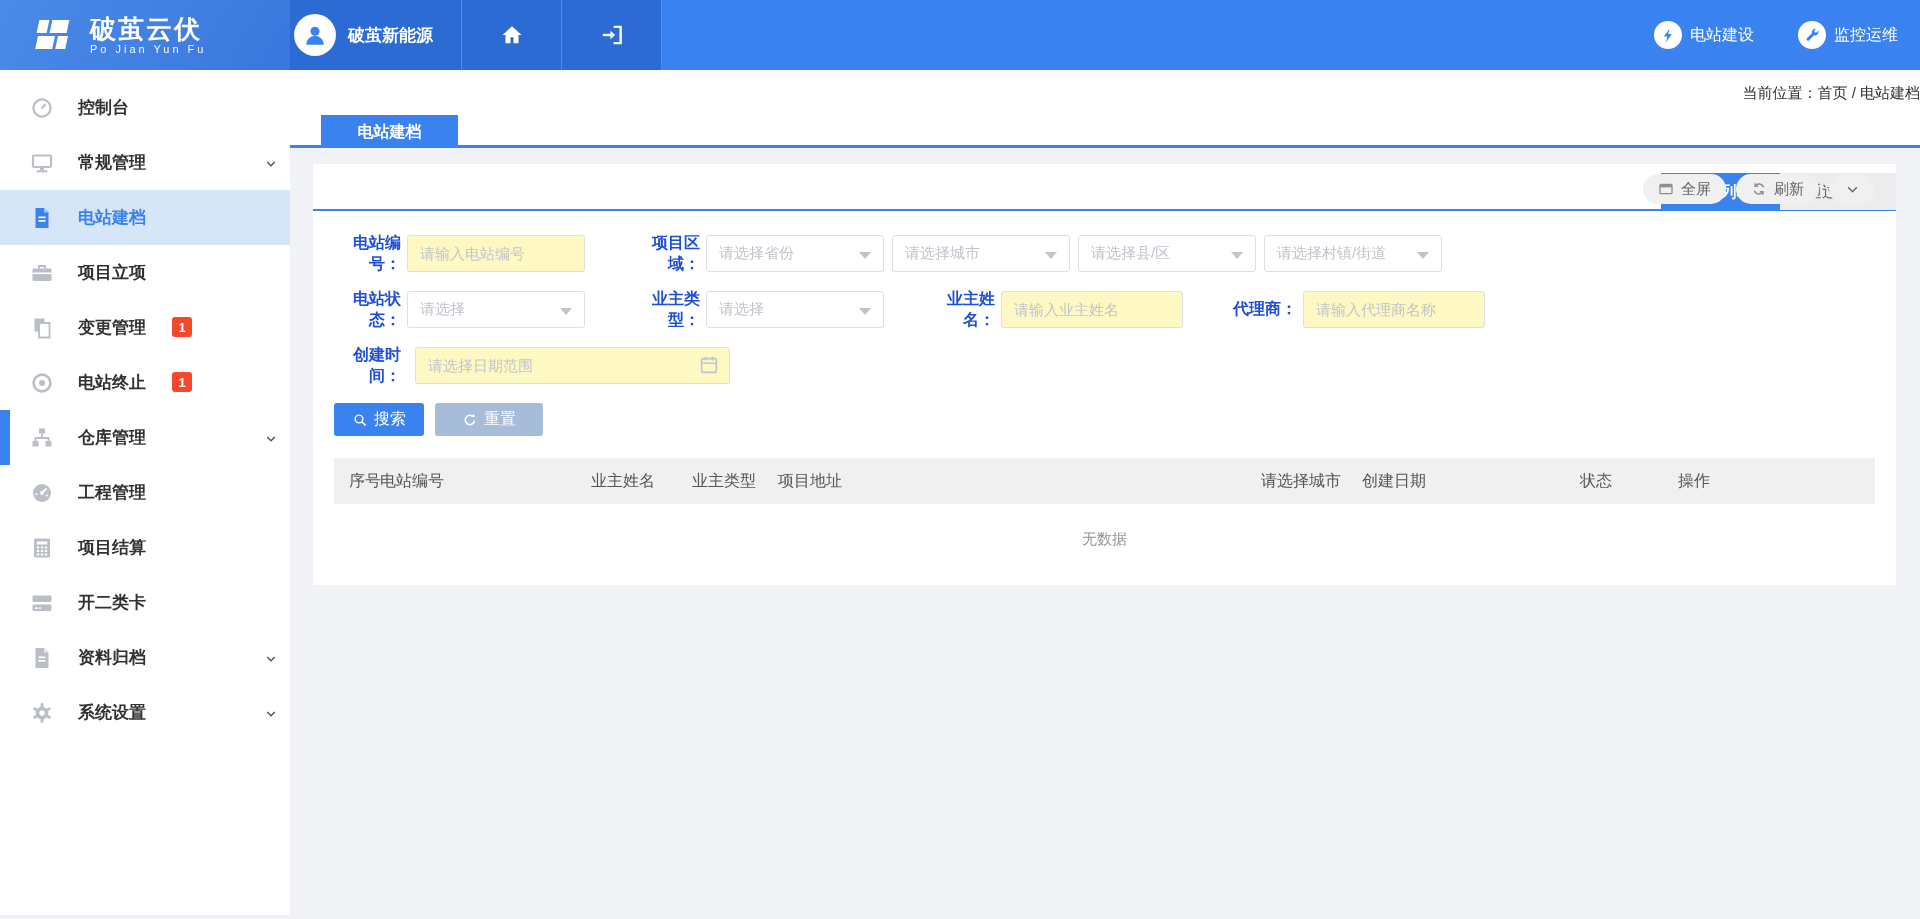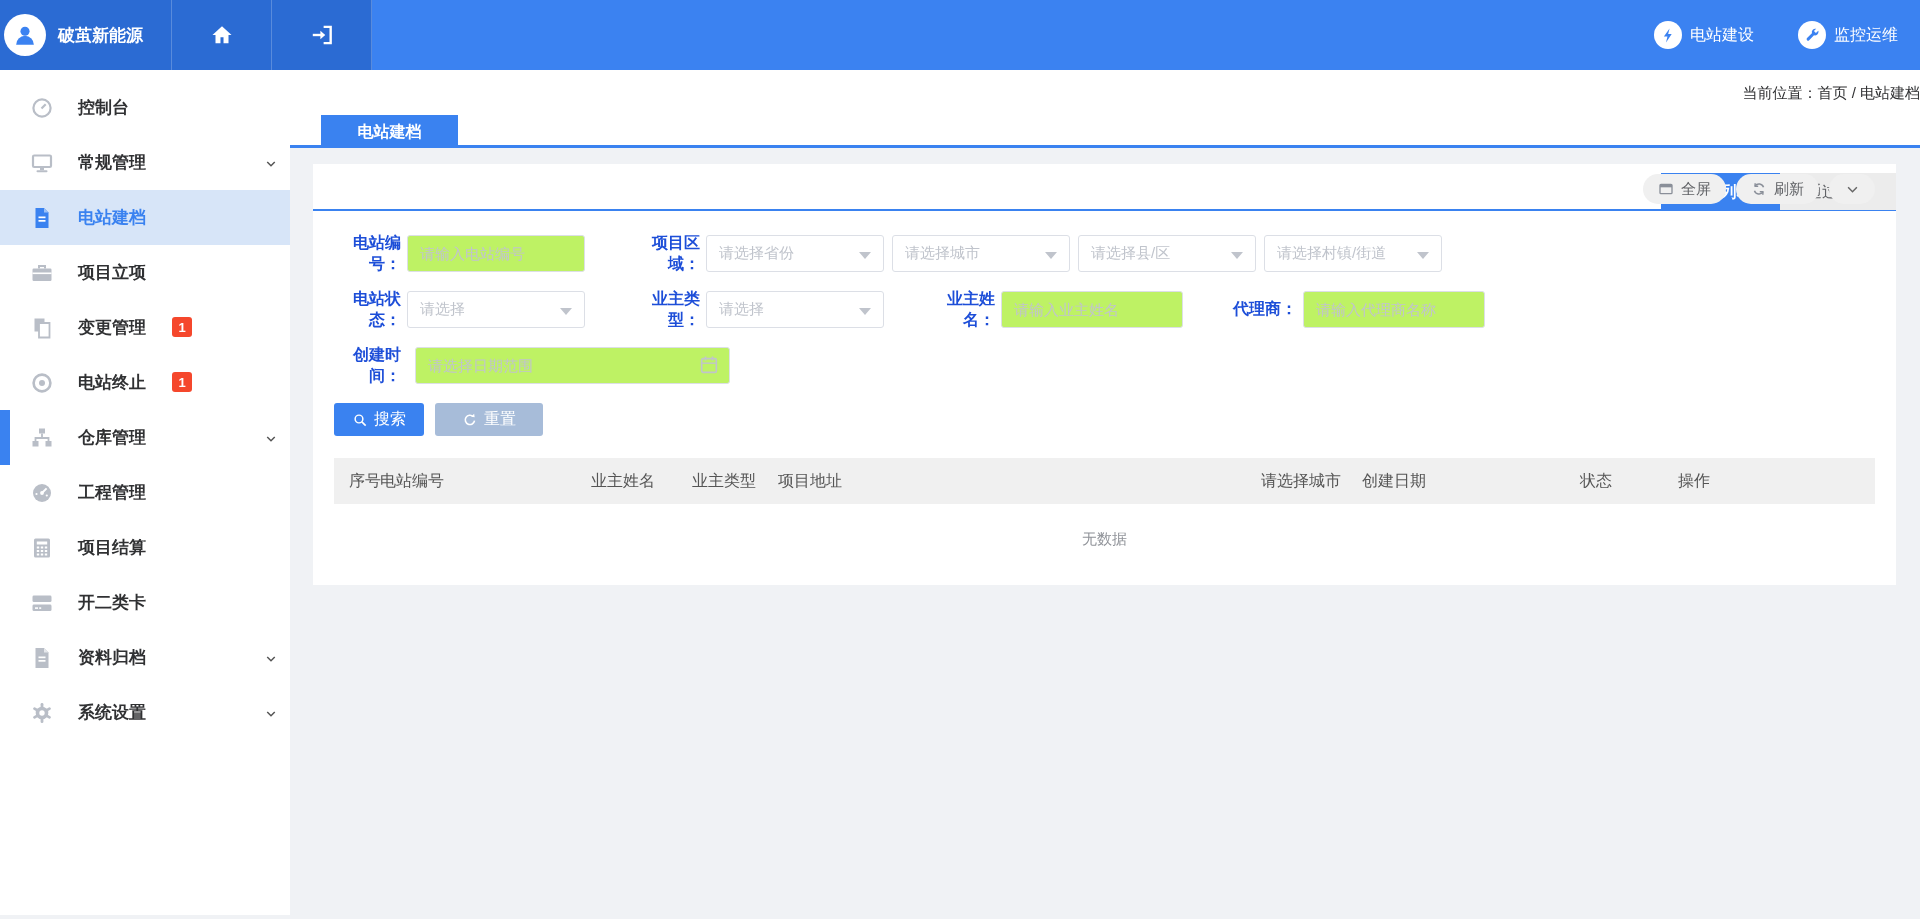--- a/index.html
+++ b/index.html
@@ -58,21 +58,21 @@
   .ptab.on { width:119px; background:#3a82f0; color:#fff; font-weight:bold; }
   .ptab.off { width:116px; background:#ececec; color:#606266; }
   .toolbar { position:absolute; top:10px; right:21px; display:flex; gap:10px; }
   .pill { height:30px; border-radius:15px; background:#f0f0f0; color:#606266;
     padding:0 15px; display:flex; align-items:center; gap:7px; font-size:15px; cursor:pointer; }
   .pill.small { width:46px; padding:0; justify-content:center; }
 
   .filters { padding:24px 21px 0; }
   .frow { display:flex; align-items:center; height:37px; margin-bottom:19px; }
   .flab { font-size:16px; color:#1d4ed8; font-weight:bold; text-align:right; padding-right:6px; flex:none; }
-  .fin { height:37px; border:1px solid #dcdfe6; border-radius:3px; background:#bef264;
+  .fin { height:37px; border:1px solid #dcdfe6; border-radius:3px; background:#fef9c3;
     font-size:15px; color:#606266; padding:0 12px; outline:none; flex:none;
     font-family:"Liberation Sans","DejaVu Sans",sans-serif; }
   .fin::placeholder { color:#c0c4cc; }
   .fsel { height:37px; border:1px solid #dcdfe6; border-radius:3px; background:#fff;
     display:flex; align-items:center; padding:0 12px; position:relative; flex:none; cursor:pointer; }
   .fsel .ph { color:#c0c4cc; font-size:15px; }
   .caret { position:absolute; right:12px; top:16px; width:0; height:0;
     border-left:6px solid transparent; border-right:6px solid transparent;
     border-top:7px solid #c0c4cc; }
   .dateband { position:relative; flex:none; }
@@ -87,20 +87,34 @@
 
   .thead { margin:22px 21px 0; height:46px; background:#f0f0f0; position:relative;
     font-size:16px; color:#555; }
   .thead span { position:absolute; line-height:46px; white-space:nowrap; }
   .empty { text-align:center; color:#909399; margin-top:26px; font-size:15px; }
 </style>
 </head>
 <body>
 
 <div class="topbar">
+  <div class="logo-sec">
+    <svg width="48" height="36" viewBox="0 0 48 36">
+      <g fill="#fff" transform="skewX(-12) translate(6 0)">
+        <rect x="6" y="3" width="10" height="13"></rect>
+          <rect x="19" y="3" width="17" height="13"></rect>
+        <rect x="8" y="19" width="17" height="13"></rect>
+          <rect x="28" y="19" width="10" height="13"></rect>
+      </g>
+    </svg>
+    <div class="logo-text">
+      <div class="logo-cn">破茧云伏</div>
+      <div class="logo-en">Po Jian Yun Fu</div>
+    </div>
+  </div>
   <div class="dark-sec">
     <div class="tcell user">
       <div class="avatar">
         <svg width="26" height="26" viewBox="0 0 24 24">
           <circle cx="12" cy="8.5" r="4.2" fill="#3b82f1"></circle>
           <path d="M3.8 21a8.2 8.2 0 0 1 16.4 0z" fill="#3b82f1"></path>
         </svg>
       </div>
       <span class="user-name">破茧新能源</span>
     </div>

